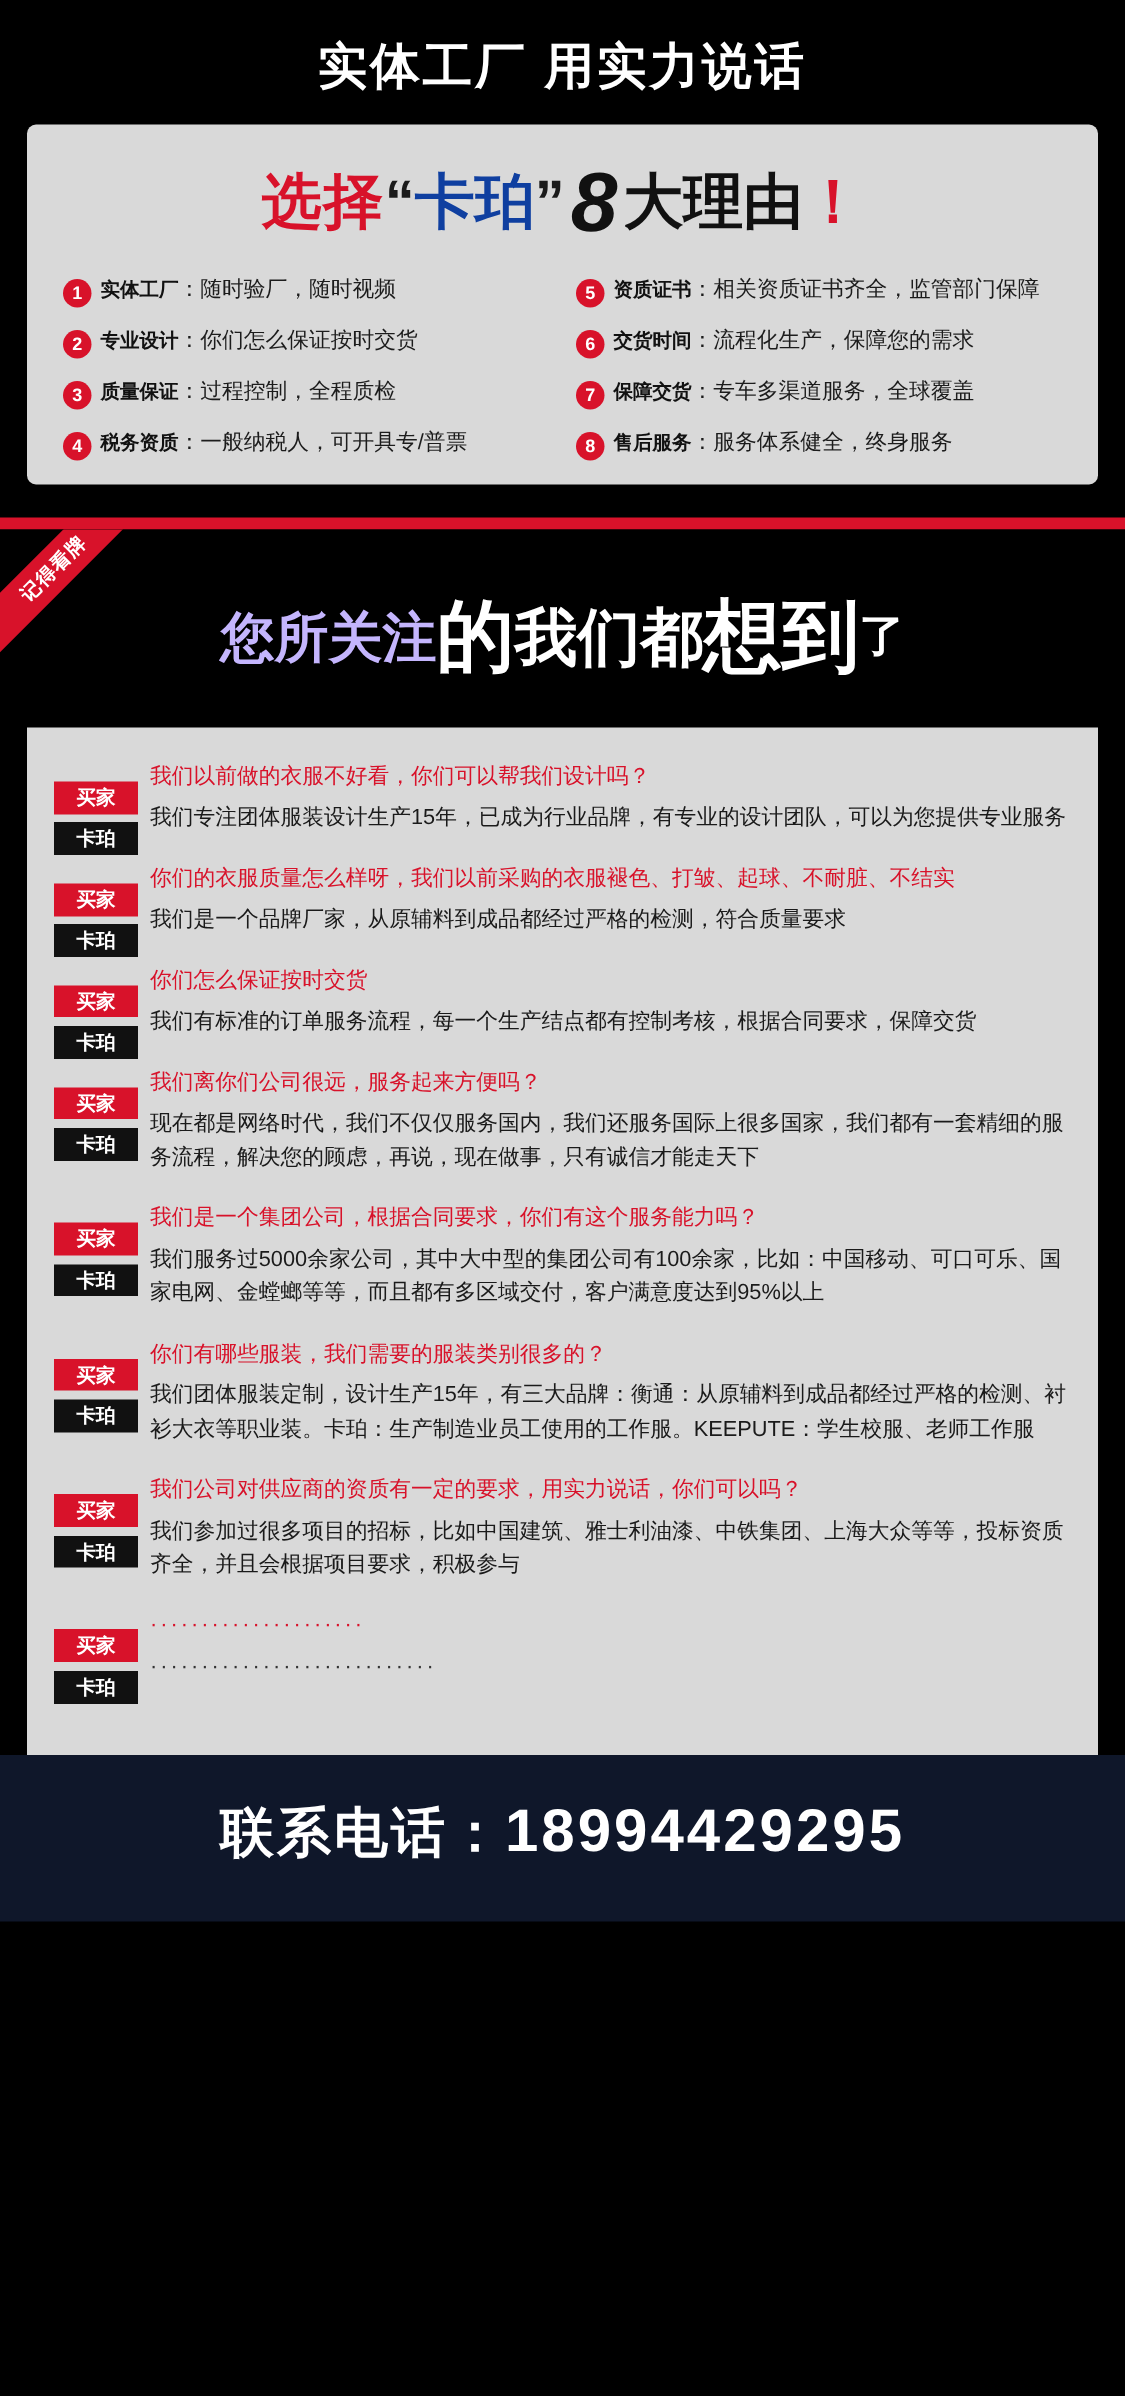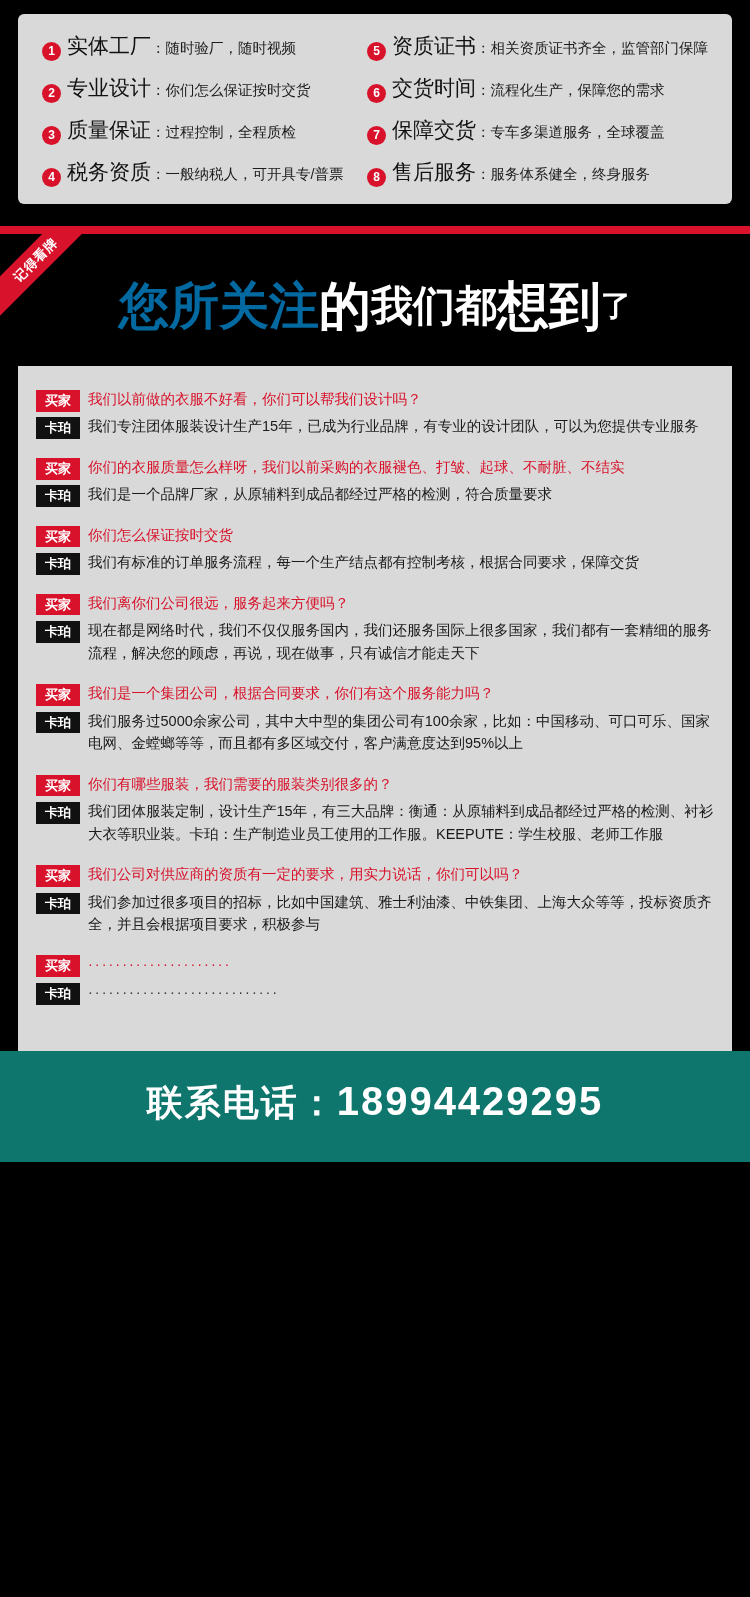--- a/index.html
+++ b/index.html
@@ -98,23 +98,23 @@
     color: #fff;
     font-size: 12px;
     font-weight: bold;
     text-align: center;
     line-height: 19px;
     margin-right: 6px;
     position: relative;
     top: 2px;
   }
   .reason-key {
-    font-weight: normal;
+    font-weight: bold;
     color: #111;
-    font-size: 21px;
+    font-size: 13px;
   }
   .reason-val {
     color: #1c1c1c;
     font-size: 14.5px;
   }
 
   
   .divider-red {
     height: 8px;
     background: #d8122a;
@@ -142,22 +142,22 @@
     transform: rotate(-45deg);
     letter-spacing: 1px;
   }
   .qa-headline {
     text-align: center;
     padding: 46px 0 34px 0;
     white-space: nowrap;
     line-height: 1;
   }
   .qa-yellow {
-    color: #0369a1;
-    font-size: 50px;
+    color: #c4b5fd;
+    font-size: 36px;
     font-weight: bold;
     vertical-align: middle;
   }
   .qa-white-big {
     color: #fff;
     font-size: 52px;
     font-weight: bold;
     vertical-align: middle;
   }
   .qa-white {
@@ -180,67 +180,71 @@
     padding: 22px 18px 30px 18px;
   }
   .qa-block { margin-bottom: 18px; }
   .qa-line {
     display: flex;
     align-items: flex-start;
     margin-bottom: 5px;
   }
   .tag {
     flex: 0 0 auto;
-    width: 44px;
+    width: 56px;
     text-align: center;
     font-size: 13px;
     font-weight: bold;
     color: #fff;
     padding: 3px 0;
     margin-right: 8px;
     line-height: 1.2;
     position: relative;
-    top: 2px;
+    top: 14px;
   }
   .tag-buyer { background: #d8122a; }
   .tag-seller { background: #111; }
   .qa-text {
     font-size: 14.5px;
     line-height: 1.55;
     color: #1a1a1a;
     flex: 1;
   }
   .qa-text.q { color: #d8122a; }
   .qa-text.dots { color: #d8122a; letter-spacing: 2px; }
   .qa-text.dots2 { color: #333; letter-spacing: 2px; }
 
   
   .phone-bar {
-    background: #0f766e;
+    background: #0f172a;
     text-align: center;
     padding: 28px 0 34px 0;
   }
   .phone-text {
     color: #fff;
     font-size: 36px;
     font-weight: bold;
     letter-spacing: 2px;
     white-space: nowrap;
   }
   .phone-num {
     font-family: "Liberation Sans", sans-serif;
     font-size: 40px;
   }
 </style>
 </head>
 <body>
 
 <div class="section-top">
+  <div class="top-title">实体工厂  用实力说话</div>
 
   <div class="reasons-card">
+    <div class="reasons-headline">
+      <span class="hl-red">选择</span><span class="hl-quote">“</span><span class="hl-blue">卡珀</span><span class="hl-quote">”</span><span class="hl-eight">8</span><span class="hl-dark">大理由</span><span class="hl-bang">！</span>
+    </div>
 
     <div class="reasons-grid">
       <div class="reason-item">
         <span class="reason-num">1</span>
         <span class="reason-key">实体工厂</span>
         <span class="reason-val">：</span>
         <span class="reason-val">随时验厂，随时视频</span>
       </div>
       <div class="reason-item">
         <span class="reason-num">5</span>

